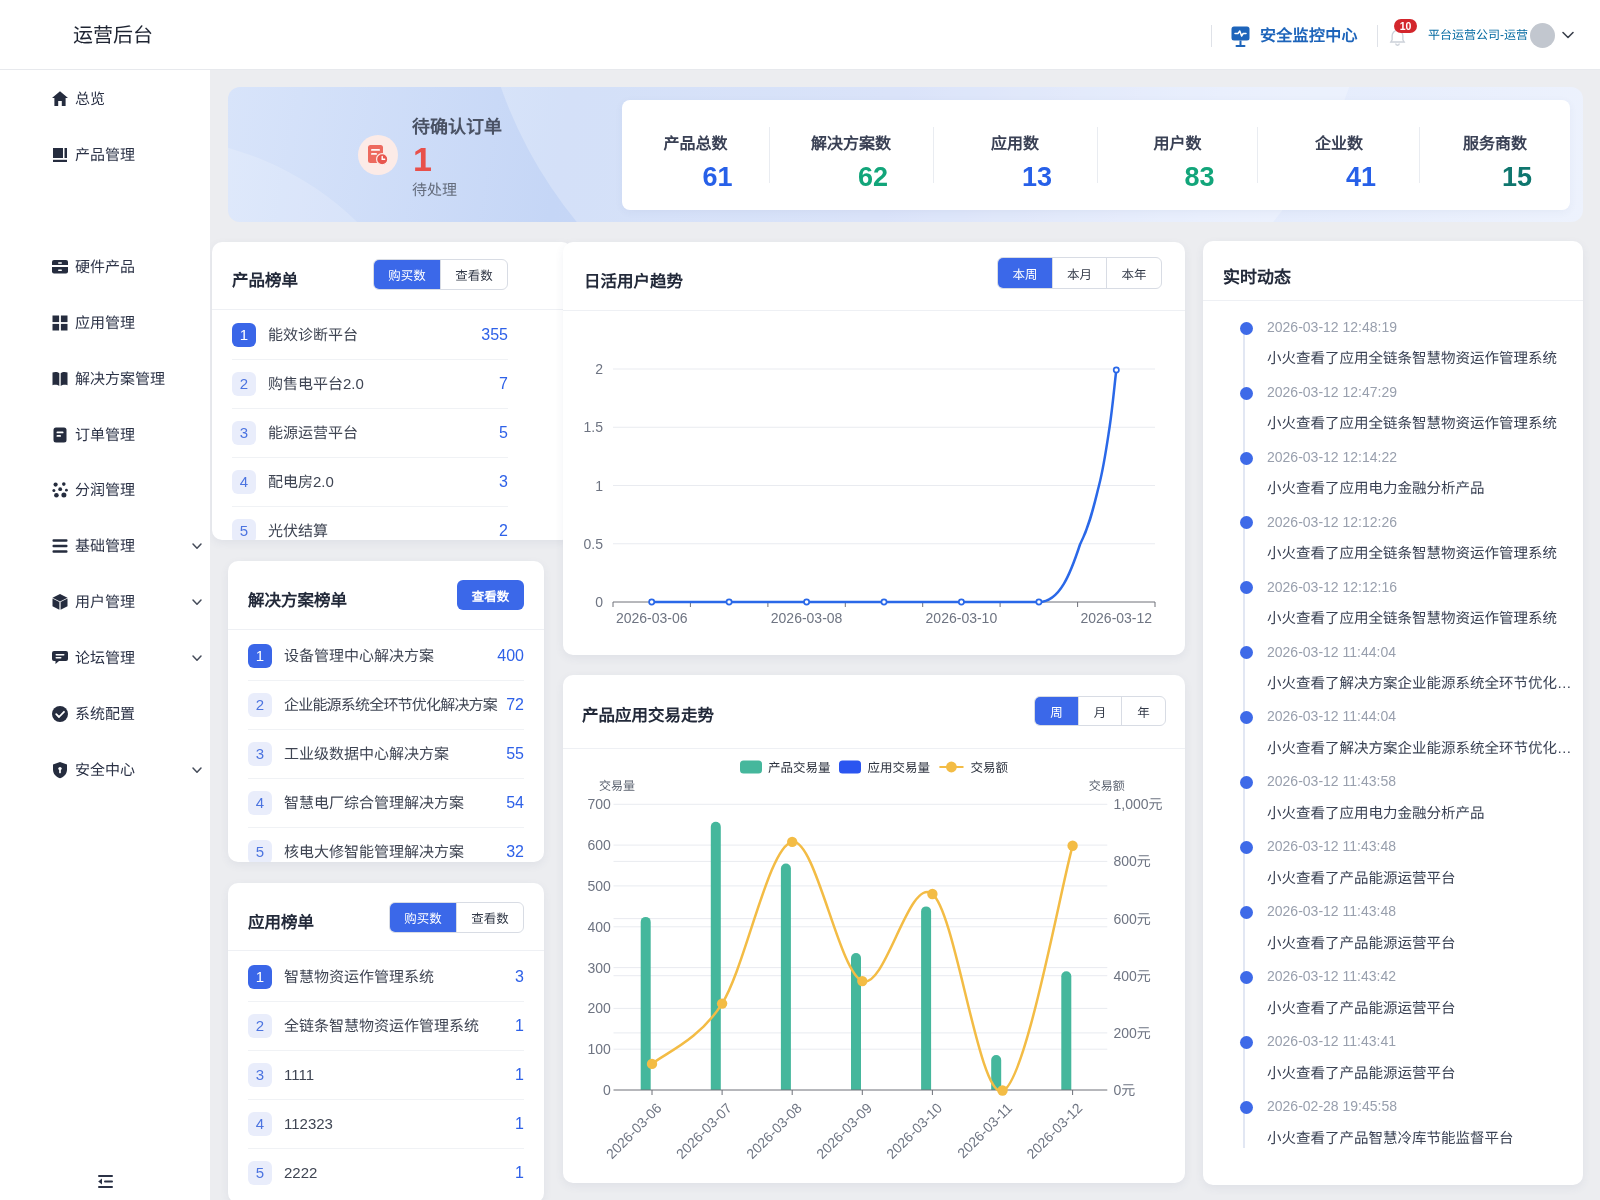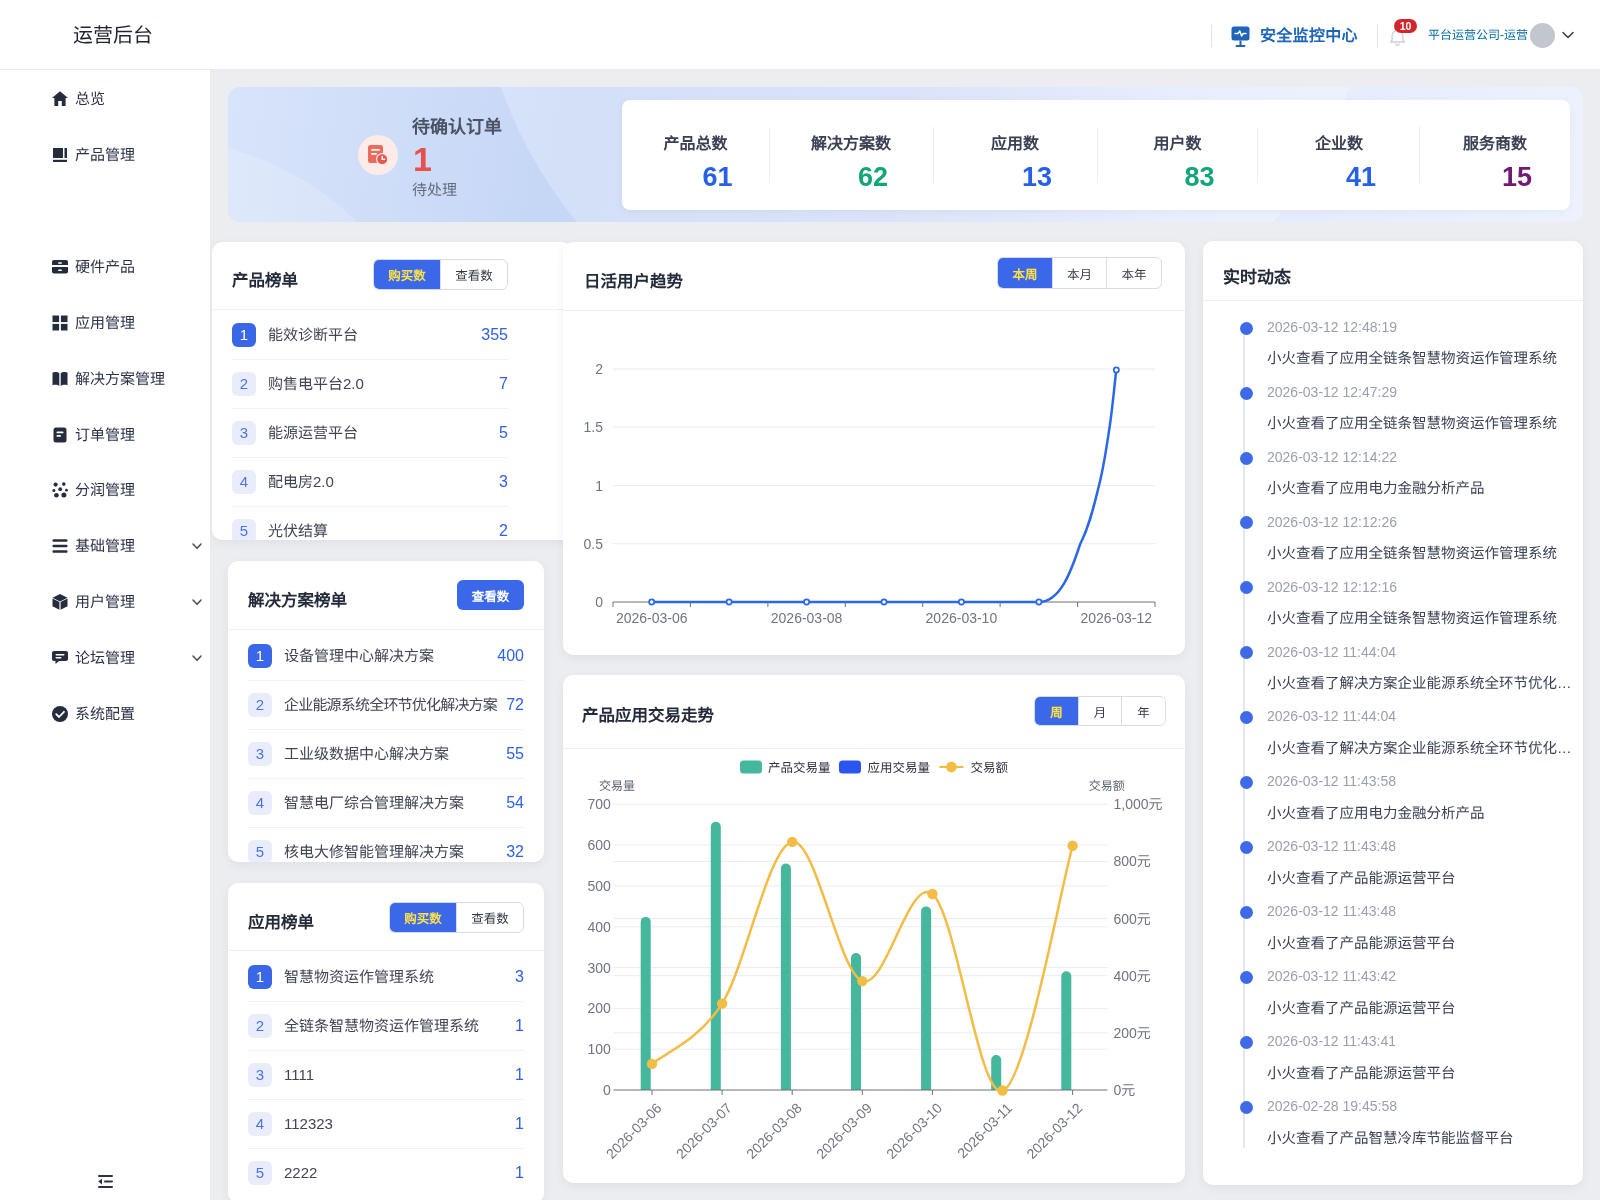--- a/index.html
+++ b/index.html
@@ -23,21 +23,21 @@
 .mi .chev { position:absolute; right:18px; top:50%; margin-top:-6px; width:12px; height:12px; }
 
 .main { position:absolute; left:210px; top:70px; width:1390px; height:1130px; background:#ecedf0; }
 .card { position:absolute; background:#fff; border-radius:10px; box-shadow:0 3px 10px rgba(50,70,120,0.07); overflow:hidden; }
 .ctitle { position:absolute; font-size:16.5px; font-weight:700; color:#232a3a; }
 .cdiv { position:absolute; left:0; width:100%; height:1px; background:#eef0f4; }
 
 .tabs { position:absolute; display:flex; border:1px solid #d8dce4; border-radius:6px; background:#fff; overflow:hidden; }
 .tabs .t { display:flex; align-items:center; justify-content:center; font-size:12.5px; font-weight:500; color:#333a48; border-right:1px solid #d8dce4; }
 .tabs .t:last-child { border-right:none; }
-.tabs .t.on { background:#3b68e9; color:#fde047; font-weight:700; }
+.tabs .t.on { background:#3b68e9; color:#ffffff; font-weight:400; }
 .btnblue { position:absolute; display:flex; align-items:center; justify-content:center; background:#3b68e9; color:#fff; font-size:12.5px; font-weight:700; border-radius:6px; }
 
 .row { position:absolute; left:20px; width:276px; height:49px; }
 .row .bdg { position:absolute; left:0; top:50%; margin-top:-12px; width:24px; height:24px; border-radius:6px; background:#e9edfb; color:#4c74e0; font-size:15px; text-align:center; line-height:24px; }
 .row .bdg.b1 { background:#3a66e8; color:#fff; }
 .row .nm { position:absolute; left:36px; top:50%; margin-top:-10px; font-size:15px; line-height:20px; color:#3f4553; white-space:nowrap; }
 .row .vl { position:absolute; right:0; top:50%; margin-top:-10px; font-size:16px; line-height:20px; color:#2e61e8; }
 .rdiv { position:absolute; left:20px; width:276px; height:1px; background:#f0f2f5; }
 
 .stat { position:absolute; top:30px; text-align:center; }
@@ -167,20 +167,31 @@
           <path d="M2 4 L6 8.2 L10 4" stroke="#454c5a" stroke-width="1.5" fill="none" stroke-linecap="round" stroke-linejoin="round"></path>
         </svg>
     </div>
     <div class="mi" style="top:624px;">
       <svg class="ic" viewBox="0 0 18 18">
           <circle cx="9" cy="9" r="8" fill="#252c3e"></circle>
           <path d="M5.2 9.2 L8 12 L13 6.8" stroke="#fff" stroke-width="1.8" fill="none" stroke-linecap="round" stroke-linejoin="round"></path>
         </svg>
       <div class="lb">系统配置</div>
     </div>
+    <div class="mi" style="top:680px;">
+      <svg class="ic" viewBox="0 0 18 18">
+          <path d="M9 1 L16 3.5 V8.5 C16 13 13 16 9 17.2 C5 16 2 13 2 8.5 V3.5 Z" fill="#252c3e"></path>
+          <circle cx="9" cy="7.6" r="1.7" fill="#fff"></circle>
+          <path d="M9 8.5 L9 11.5" stroke="#fff" stroke-width="1.7" stroke-linecap="round"></path>
+        </svg>
+      <div class="lb">安全中心</div>
+      <svg class="chev" viewBox="0 0 12 12">
+          <path d="M2 4 L6 8.2 L10 4" stroke="#454c5a" stroke-width="1.5" fill="none" stroke-linecap="round" stroke-linejoin="round"></path>
+        </svg>
+    </div>
     <svg class="abs" style="left:97px;top:1103px;" width="17" height="17" viewBox="0 0 17 17">
       <rect x="1" y="2" width="15" height="2" rx="1" fill="#2b3246"></rect>
       <rect x="7" y="7.5" width="9" height="2" rx="1" fill="#2b3246"></rect>
       <path d="M5 5.5 L1.2 8.5 L5 11.5 Z" fill="#2b3246"></path>
       <rect x="1" y="13" width="15" height="2" rx="1" fill="#2b3246"></rect>
     </svg>
   </div>
 
   <div class="abs" id="banner" style="left:228px;top:87px;width:1355px;height:135px;border-radius:12px;background:linear-gradient(100deg,#d8e4fa 0%,#c5d6f6 25%,#cdd9f7 48%,#e2eafc 72%,#edf2fd 100%);overflow:hidden;">
     <div class="abs" style="left:247px;top:-600px;width:900px;height:900px;border-radius:50%;background:rgba(255,255,255,0.26);"></div>
@@ -214,21 +225,21 @@
     <div class="stat" style="left:475px;width:161px;">
         <div class="sl">用户数</div>
         <div class="sn" style="color:#12a57a;">83</div>
       </div>
     <div class="stat" style="left:636px;width:162px;">
         <div class="sl">企业数</div>
         <div class="sn" style="color:#2760e8;">41</div>
       </div>
     <div class="stat" style="left:798px;width:150px;">
         <div class="sl">服务商数</div>
-        <div class="sn" style="color:#701a75;">15</div>
+        <div class="sn" style="color:#0f766e;">15</div>
       </div>
     <div class="sdiv" style="left:147px;"></div>
     <div class="sdiv" style="left:311px;"></div>
     <div class="sdiv" style="left:475px;"></div>
     <div class="sdiv" style="left:635px;"></div>
     <div class="sdiv" style="left:797px;"></div>
   </div>
 
   <div class="card" id="card-prod" style="left:212px;top:242px;width:360px;height:298px;">
     <div class="ctitle" style="left:20px;top:25px;">产品榜单</div>

